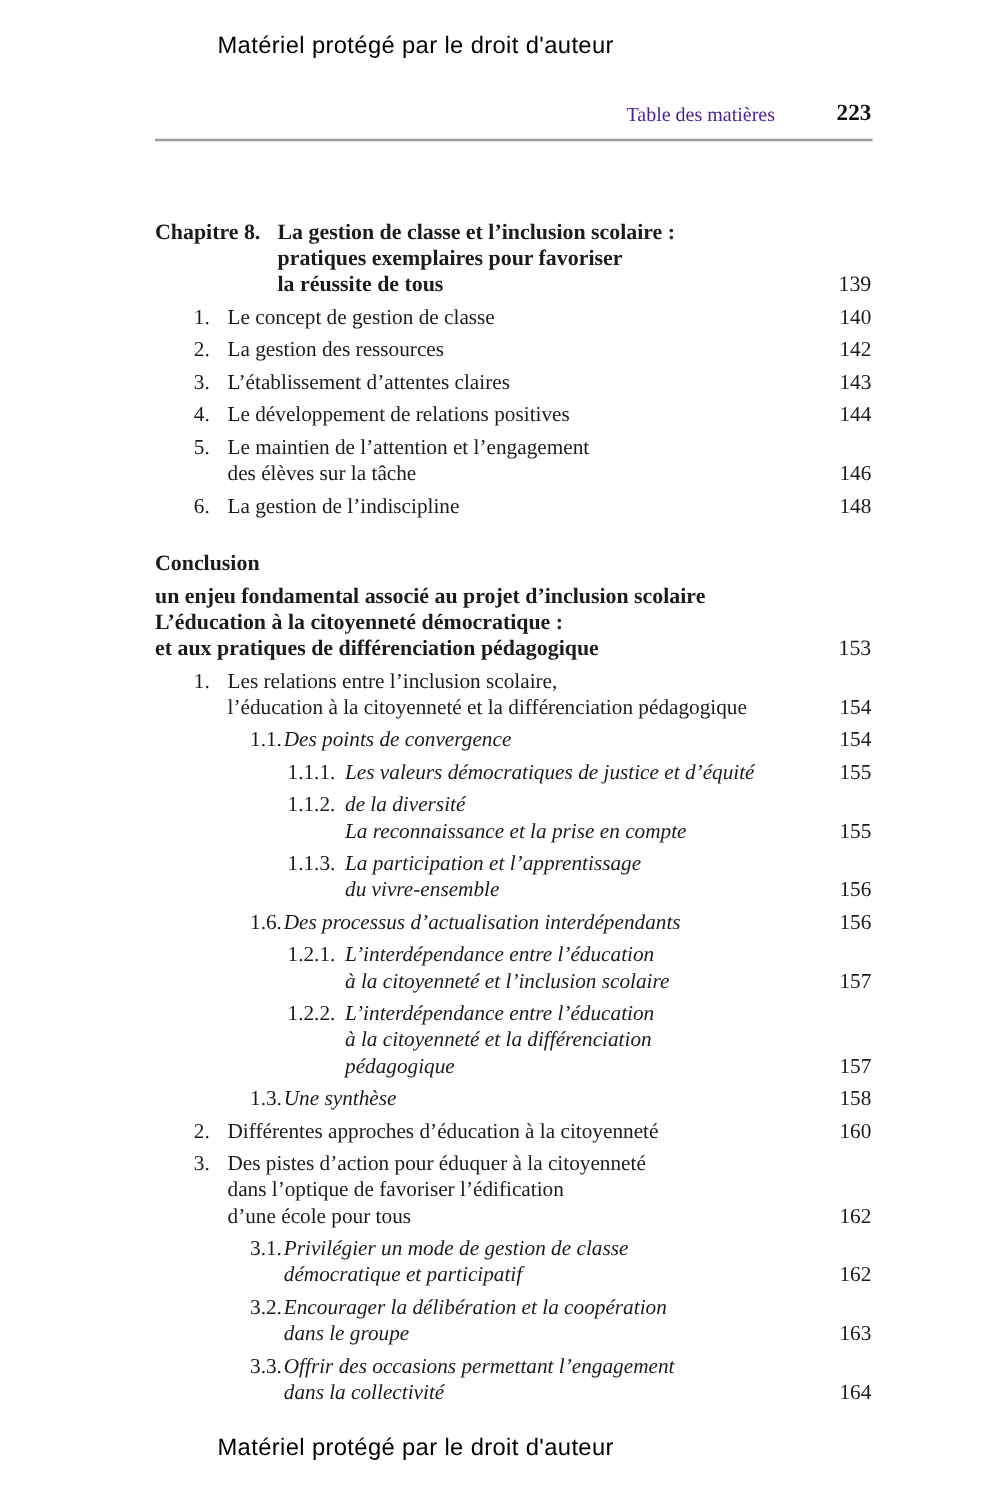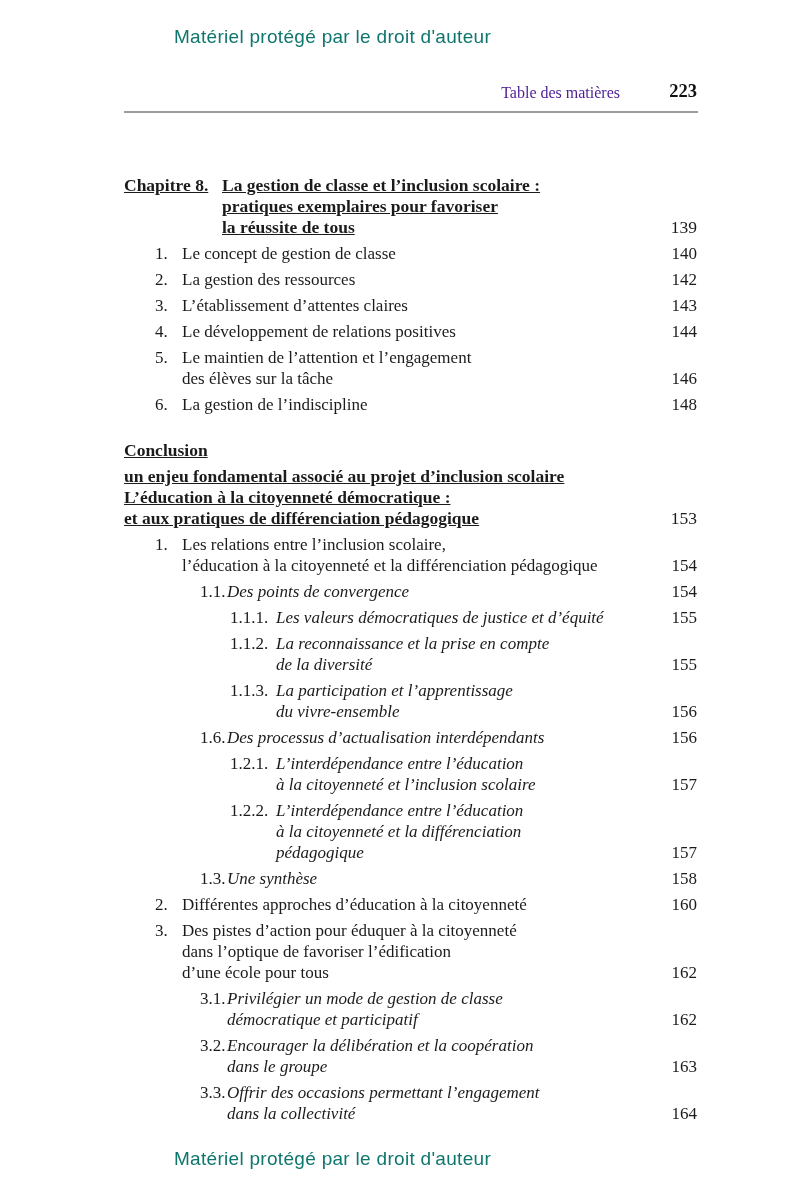--- a/index.html
+++ b/index.html
@@ -2,21 +2,21 @@
 <html><head>
 <meta charset="utf-8">
 <style>
   html,body{margin:0;padding:0;}
   body{
     width:800px;height:1194px;position:relative;background:#ffffff;
     font-family:"Liberation Serif", serif;color:#1b1b1b;overflow:hidden;
   }
   .watermark{
     position:absolute;left:0;width:665px;text-align:center;
-    font-family:"Liberation Sans", sans-serif;font-size:19px;color:#0f766e;
+    font-family:"Liberation Sans", sans-serif;font-size:19px;color:#000000;
     letter-spacing:0.3px;
   }
   .watermark.top{top:26px;}
   .watermark.bottom{top:1148px;}
   .running-title{
     position:absolute;top:84px;right:180px;font-size:16px;color:#4c1d95;
   }
   .header-page-number{
     position:absolute;top:81px;right:103px;font-size:18.5px;font-weight:700;color:#111;
   }
@@ -35,21 +35,21 @@
   }
   .lv-chapter .num{left:0;}
   .lv-chapter .text{margin-left:98px;}
   .lv-heading .text, .lv-title .text{margin-left:0;}
   .lv-l1 .num{left:31px;}
   .lv-l1 .text{margin-left:58px;}
   .lv-l2 .num{left:76px;}
   .lv-l2 .text{margin-left:103px;}
   .lv-l3 .num{left:106px;text-align:center;}
   .lv-l3 .text{margin-left:152px;font-family:Liberation Serif, serif;}
-  .bold .num, .bold .text{font-weight:700;text-decoration:underline;}
+  .bold .num, .bold .text{font-weight:700;}
   .bold{font-size:17.5px;}
   .it .text{font-style:italic;}
 </style>
 </head>
 <body>
 
 <div class="watermark top">Matériel protégé par le droit d'auteur</div>
 
 <div>
   <span class="running-title">Table des matières</span>
@@ -141,22 +141,22 @@
     <div class="entry lv-l3 it">
       <span class="num">1.1.1.</span>
       <div class="text">
         <div class="line">Les valeurs démocratiques de justice et d’équité</div>
       </div>
       <span class="page">155</span>
     </div>
     <div class="entry lv-l3 it">
       <span class="num">1.1.2.</span>
       <div class="text">
+        <div class="line">de la diversité</div>
         <div class="line">La reconnaissance et la prise en compte</div>
-        <div class="line">de la diversité</div>
       </div>
       <span class="page">155</span>
     </div>
     <div class="entry lv-l3 it">
       <span class="num">1.1.3.</span>
       <div class="text">
         <div class="line">La participation et l’apprentissage</div>
         <div class="line">du vivre-ensemble</div>
       </div>
       <span class="page">156</span>

